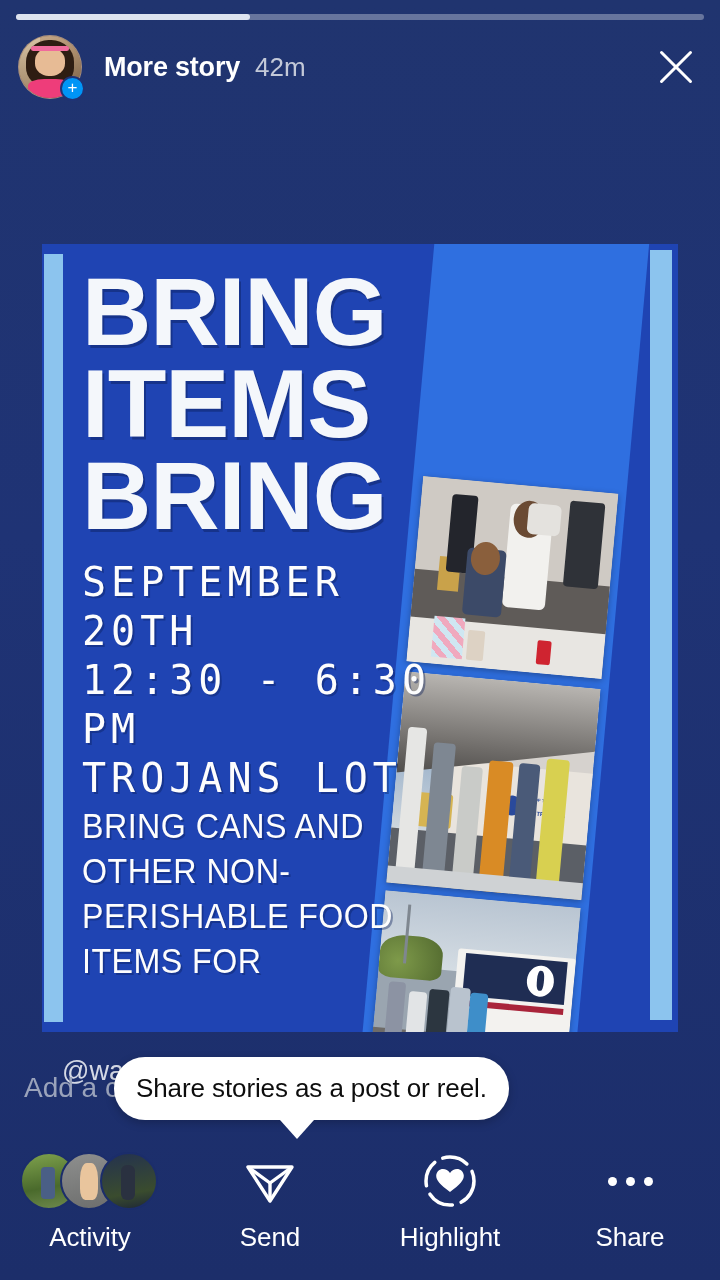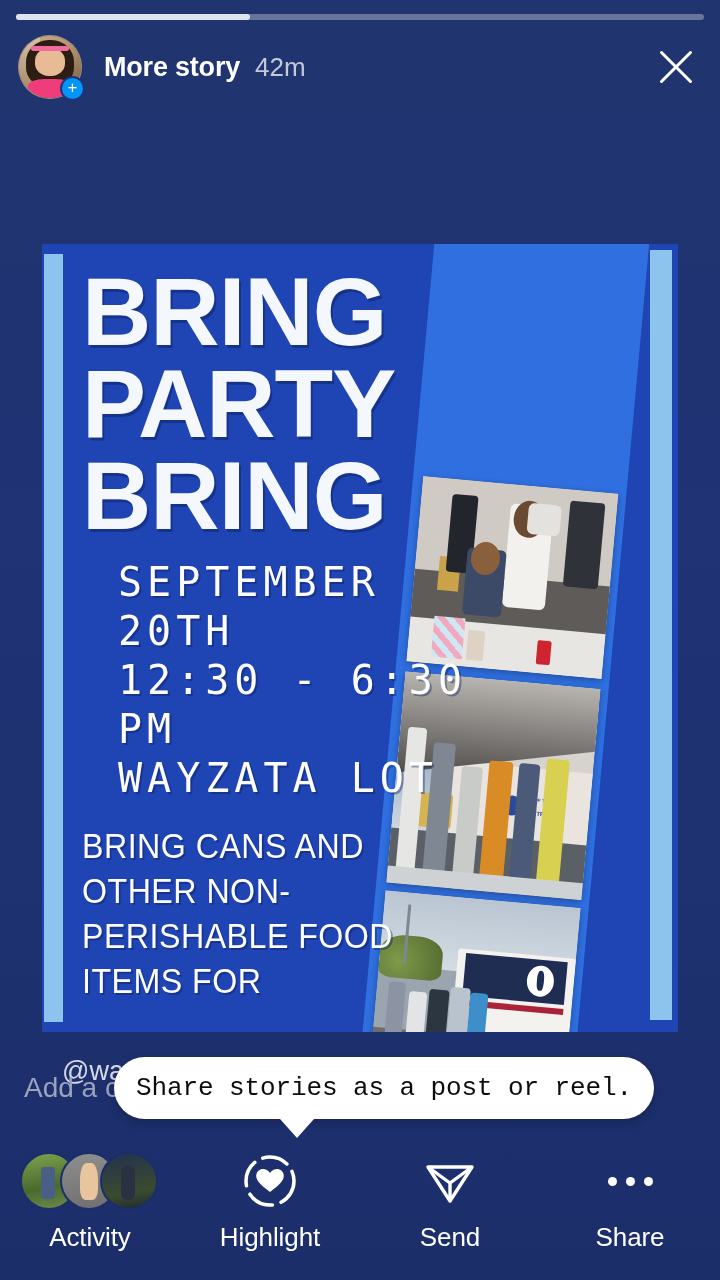--- a/index.html
+++ b/index.html
@@ -107,28 +107,28 @@
   .l1 { font-size:96px; line-height:92px; }
   .l2 { font-size:96px; line-height:92px; }
   .l3 { font-size:96px; line-height:92px; }
   .l4 { font-size:96px; line-height:96px; position:relative; }
 
   .football {
     position:absolute; left:318px; top:-8px;
     width:112px; height:74px;
   }
 
-  .details { margin-top:16px;margin-left:36px; }
+  .details { margin-top:16px; }
   .det-line {
     color:#fdfdfd; font-size:40px; line-height:49px;
     font-weight:400; letter-spacing:5px;
     font-family:"DejaVu Sans Mono", monospace;
     text-shadow:2px 2px 0 rgba(10,30,90,0.4);
   }
-  .body-text { margin-top:20px; width:372px; }
+  .body-text { width:372px; }
   .body-line {
     color:#fdfdfd; font-size:35px; line-height:45px;
     font-weight:400; letter-spacing:0.5px;
     font-family:"Liberation Sans Narrow","Liberation Sans", sans-serif;
     transform:scaleX(0.92); transform-origin:left center;
     text-shadow:2px 2px 0 rgba(10,30,90,0.4);
   }
 
   
   .collage {
@@ -224,21 +224,20 @@
     color:#9aa3bb; font-size:28px; font-weight:400;
     white-space:nowrap;
   }
 
   
   .tooltip {
     position:absolute; left:114px; top:1057px;
     background:#ffffff; border-radius:31px;
     padding:16px 22px;
     box-shadow:0 3px 10px rgba(0,0,0,0.22);
-    font-family:Liberation Mono, monospace;
   }
   .tooltip-text {
     color:#0d0d0d; font-size:26px; font-weight:400;
     white-space:nowrap; letter-spacing:-0.1px;
   }
   .tooltip-arrow {
     position:absolute; left:166px; top:100%;
     width:0; height:0;
     border-left:17px solid transparent;
     border-right:17px solid transparent;
@@ -384,27 +383,27 @@
             <div class="q3"></div>
           <div class="q4"></div>
             <div class="q5"></div>
         </div>
       </div>
 
     </div>
 
     <div class="poster-text">
       <div class="hoco-line l1">BRING</div>
-      <div class="hoco-line l2">PARTY</div>
+      <div class="hoco-line l2">ITEMS</div>
       <div class="hoco-line l3">BRING</div>
 
       <div class="details">
         <div class="det-line">SEPTEMBER 20TH</div>
         <div class="det-line">12:30 - 6:30 PM</div>
-        <div class="det-line">WAYZATA LOT</div>
+        <div class="det-line">TROJANS LOT</div>
       </div>
 
       <div class="body-text">
         <div class="body-line">BRING CANS AND OTHER NON-</div>
         <div class="body-line">PERISHABLE FOOD ITEMS FOR</div>
 
       </div>
     </div>
   </div>
 
@@ -422,46 +421,46 @@
       <div class="bb-icon">
         <div class="activity-stack">
           <div class="mini-av mv1"></div>
           <div class="mini-av mv2"></div>
           <div class="mini-av mv3"></div>
         </div>
       </div>
       <div class="bb-label">Activity</div>
     </div>
 
+
+    <div class="bb-item">
+      <div class="bb-icon">
+        <svg width="58" height="58" viewBox="0 0 58 58">
+          <path d="M7 15 L51 15 L29 49 Z" fill="none" stroke="#ffffff" stroke-width="3.4" stroke-linejoin="round"></path>
+          <path d="M7 15 L29 31 L51 15" fill="none" stroke="#ffffff" stroke-width="3.4" stroke-linejoin="round"></path>
+          <path d="M29 31 L29 49" fill="none" stroke="#ffffff" stroke-width="3.4"></path>
+        </svg>
+      </div>
+      <div class="bb-label">Send</div>
+    </div>
 
     <div class="bb-item">
       <div class="bb-icon">
         <svg width="58" height="58" viewBox="0 0 58 58">
           <circle cx="29" cy="29" r="24" fill="none" stroke="#ffffff" stroke-width="3.5" stroke-linecap="round" stroke-dasharray="26 9"></circle>
           <path d="M29 40 C19 33 15 28 15.2 23.6 C15.4 19.6 18.6 17 22 17
                    C24.6 17 27.4 18.5 29 21 C30.6 18.5 33.4 17 36 17
                    C39.4 17 42.6 19.6 42.8 23.6 C43 28 39 33 29 40 Z" fill="#ffffff"></path>
         </svg>
       </div>
       <div class="bb-label">Highlight</div>
     </div>
 
     <div class="bb-item">
       <div class="bb-icon">
-        <svg width="58" height="58" viewBox="0 0 58 58">
-          <path d="M7 15 L51 15 L29 49 Z" fill="none" stroke="#ffffff" stroke-width="3.4" stroke-linejoin="round"></path>
-          <path d="M7 15 L29 31 L51 15" fill="none" stroke="#ffffff" stroke-width="3.4" stroke-linejoin="round"></path>
-          <path d="M29 31 L29 49" fill="none" stroke="#ffffff" stroke-width="3.4"></path>
-        </svg>
-      </div>
-      <div class="bb-label">Send</div>
-    </div>
-
-    <div class="bb-item">
-      <div class="bb-icon">
         <div class="more-dots">
             <span></span>
             <span></span>
             <span></span>
           </div>
       </div>
       <div class="bb-label">Share</div>
     </div>
 
   </div>

